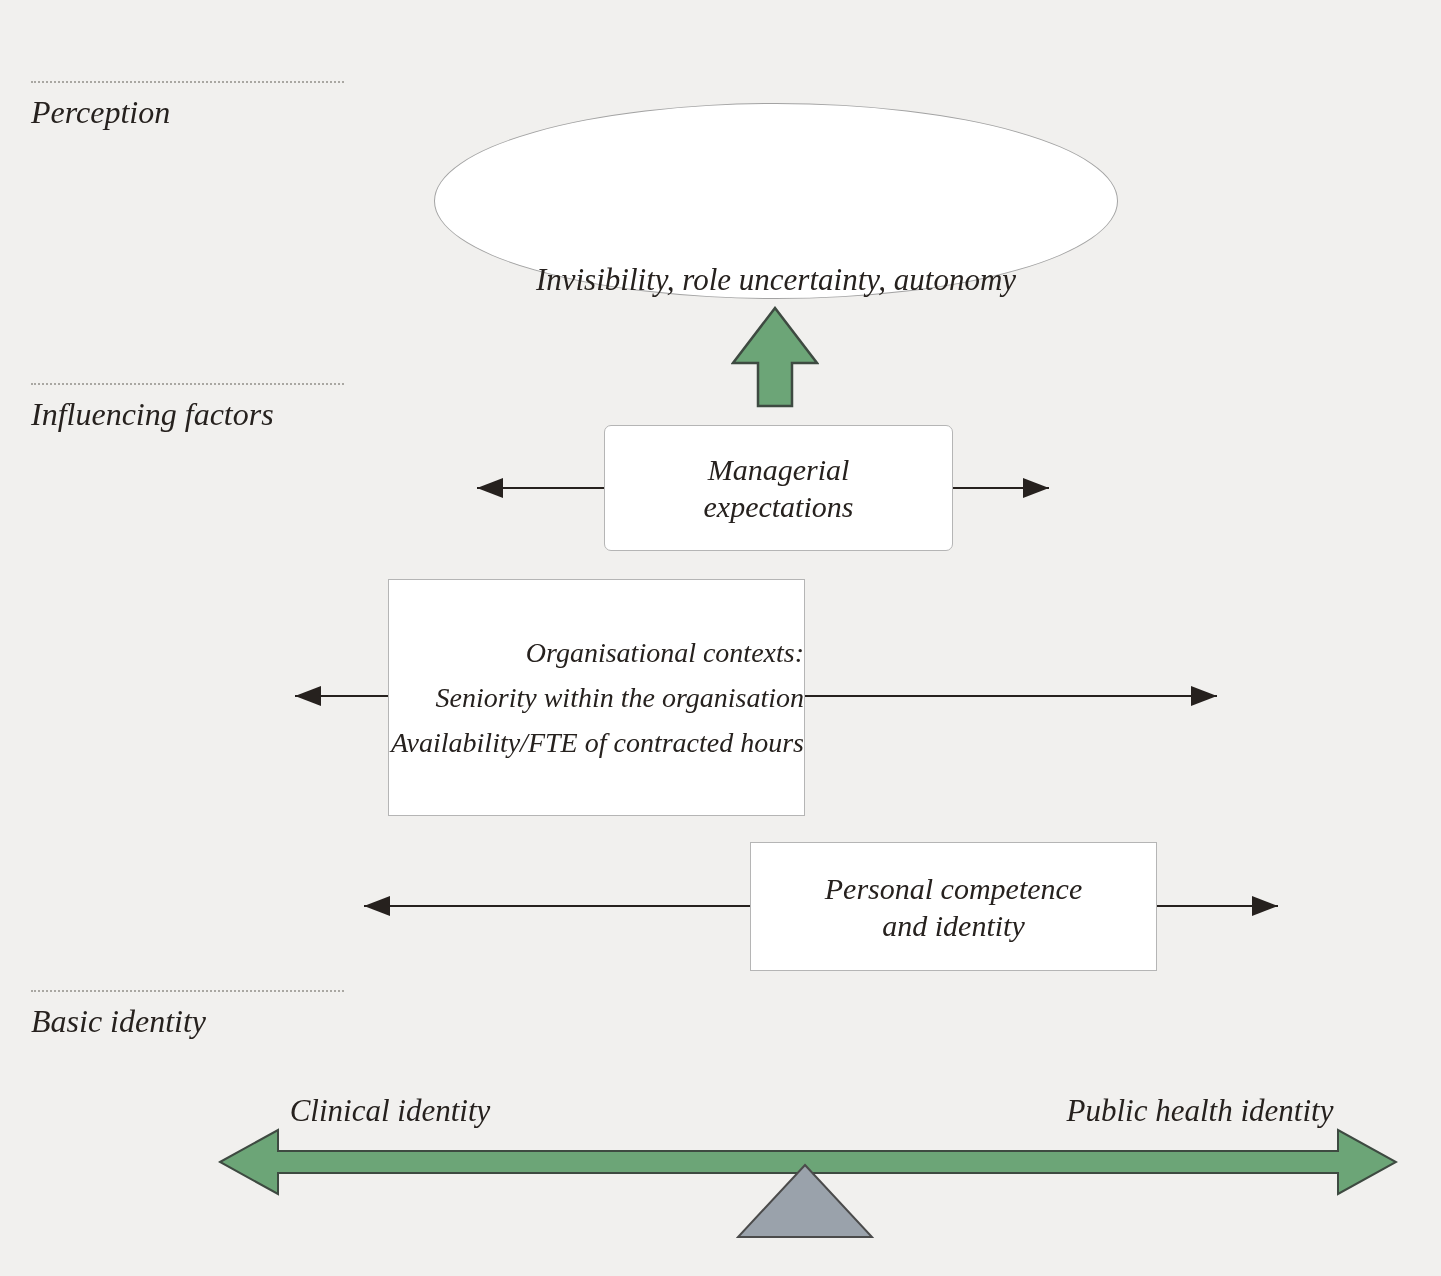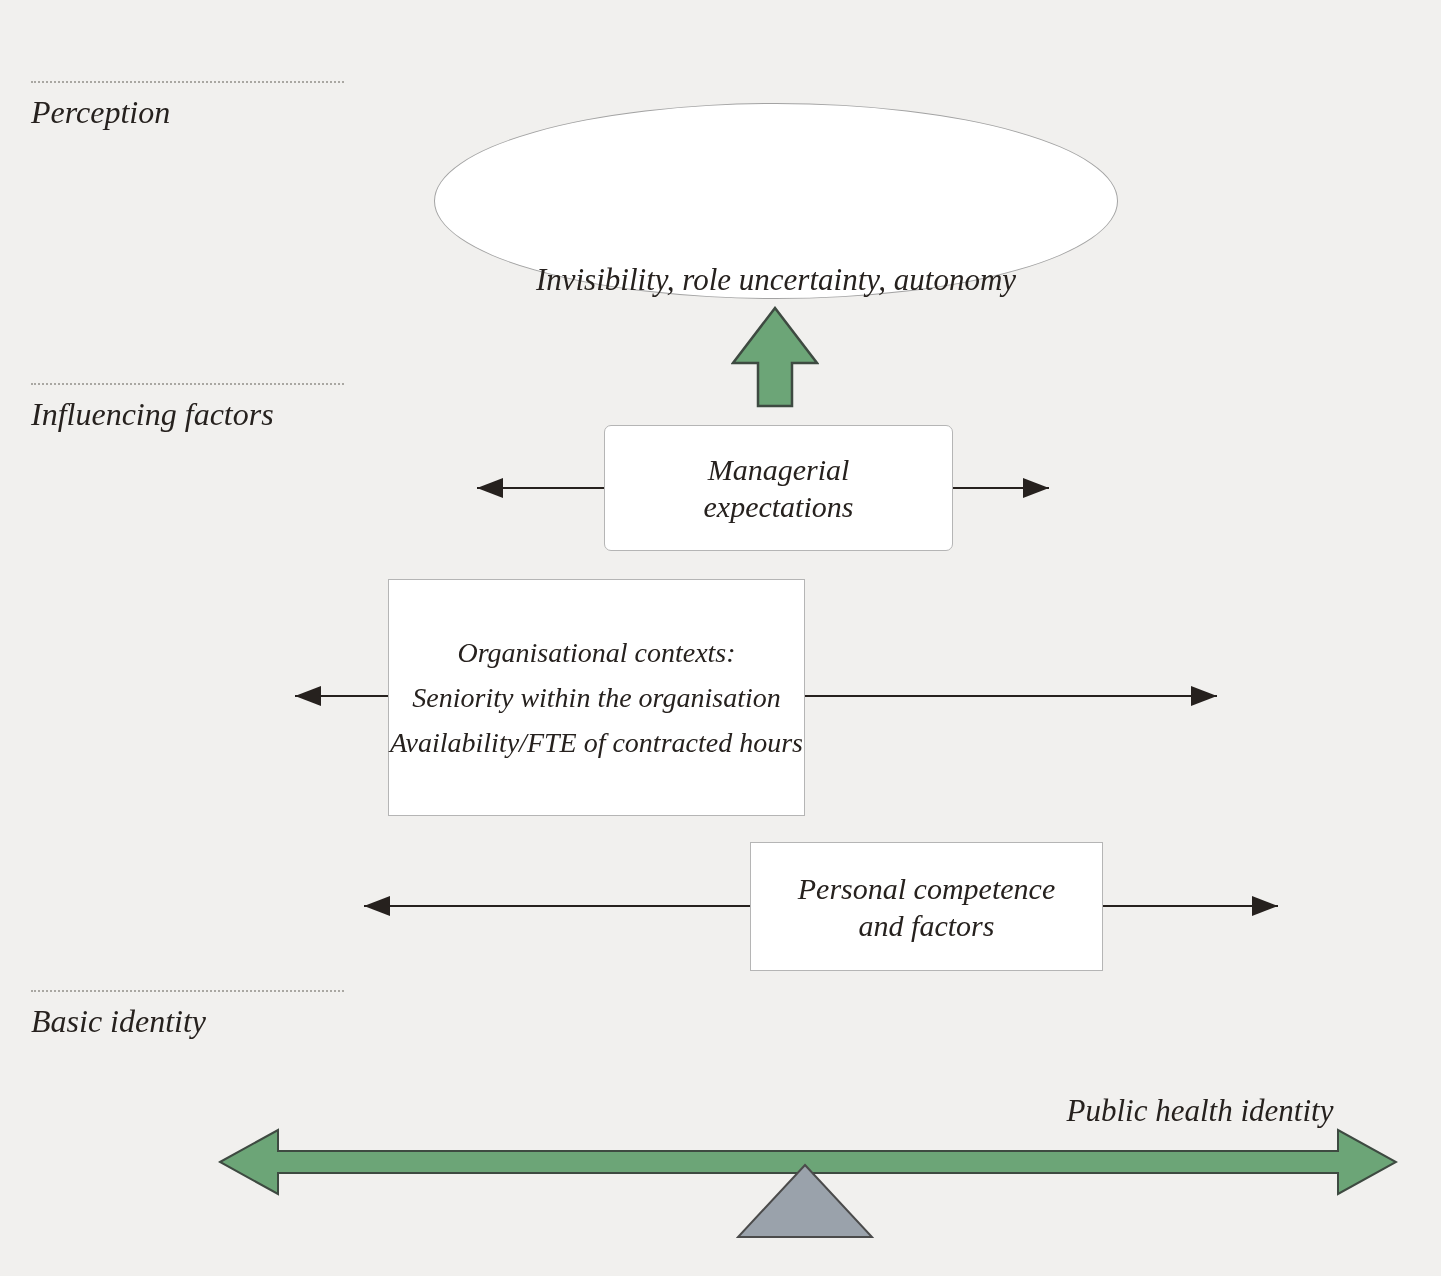--- a/index.html
+++ b/index.html
@@ -44,22 +44,22 @@
   .ellipse .etext{font-size:31px;white-space:nowrap;}
   .box{
     position:absolute;
     background:var(--box-fill);
     border:1px solid var(--box-border);
     display:flex;flex-direction:column;align-items:center;justify-content:center;
     text-align:center;
   }
   .box .bline{white-space:nowrap;}
   .box-managerial{left:604px;top:402px;width:349px;height:126px;font-size:30px;line-height:37px;border-radius:7px;}
-  .box-organisational{left:388px;top:556px;width:417px;height:237px;font-size:28px;line-height:45px;}
-  .box-personal{left:750px;top:819px;width:353px;height:129px;font-size:30px;line-height:37px;}
+  .box-organisational{left:388px;top:556px;width:417px;height:237px;font-size:28px;line-height:45px;align-items:flex-end;}
+  .box-personal{left:750px;top:819px;width:407px;height:129px;font-size:30px;line-height:37px;}
   .harrow{position:absolute;height:22px;}
   .harrow .shaft{position:absolute;left:0;right:0;top:10px;height:2px;background:var(--ink);}
   .harrow .head{position:absolute;top:1px;width:0;height:0;
     border-top:10px solid transparent;border-bottom:10px solid transparent;}
   .harrow.dir-left .head{left:0;border-right:26px solid var(--ink);}
   .harrow.dir-right .head{right:0;border-left:26px solid var(--ink);}
   .svg-abs{position:absolute;display:block;}
   .seesaw-label{
     position:absolute;top:1070px;
     font-size:31px;text-align:center;white-space:nowrap;
@@ -116,26 +116,27 @@
   <div class="harrow dir-left" style="left:364px;top:872px;width:387px">
     <span class="shaft"></span>
     <span class="head"></span>
   </div>
   <div class="harrow dir-right" style="left:1102px;top:872px;width:176px">
     <span class="shaft"></span>
     <span class="head"></span>
   </div>
   <div class="box box-personal">
     <div class="bline">Personal competence</div>
-    <div class="bline">and factors</div>
+    <div class="bline">and identity</div>
   </div>
 
   <div class="dotted" style="top:967px"></div>
   <div class="section-label" style="top:981px">Basic identity</div>
 
+  <div class="seesaw-label label-clinical">Clinical identity</div>
   <div class="seesaw-label label-public">Public health identity</div>
 
   <svg class="svg-abs" style="left:218px;top:1103px" width="1180" height="72" viewBox="0 0 1180 72">
     <path d="M2 36 L60 4 L60 25 L1120 25 L1120 4 L1178 36 L1120 68 L1120 47 L60 47 L60 68 Z" style="fill:var(--green);stroke:var(--green-border);stroke-width:2;stroke-linejoin:miter"></path>
   </svg>
 
   <svg class="svg-abs" style="left:736px;top:1140px" width="138" height="76" viewBox="0 0 138 76">
     <path d="M69 2 L136 74 L2 74 Z" style="fill:var(--fulcrum-fill);stroke:var(--fulcrum-border);stroke-width:2;stroke-linejoin:miter"></path>
   </svg>
 

